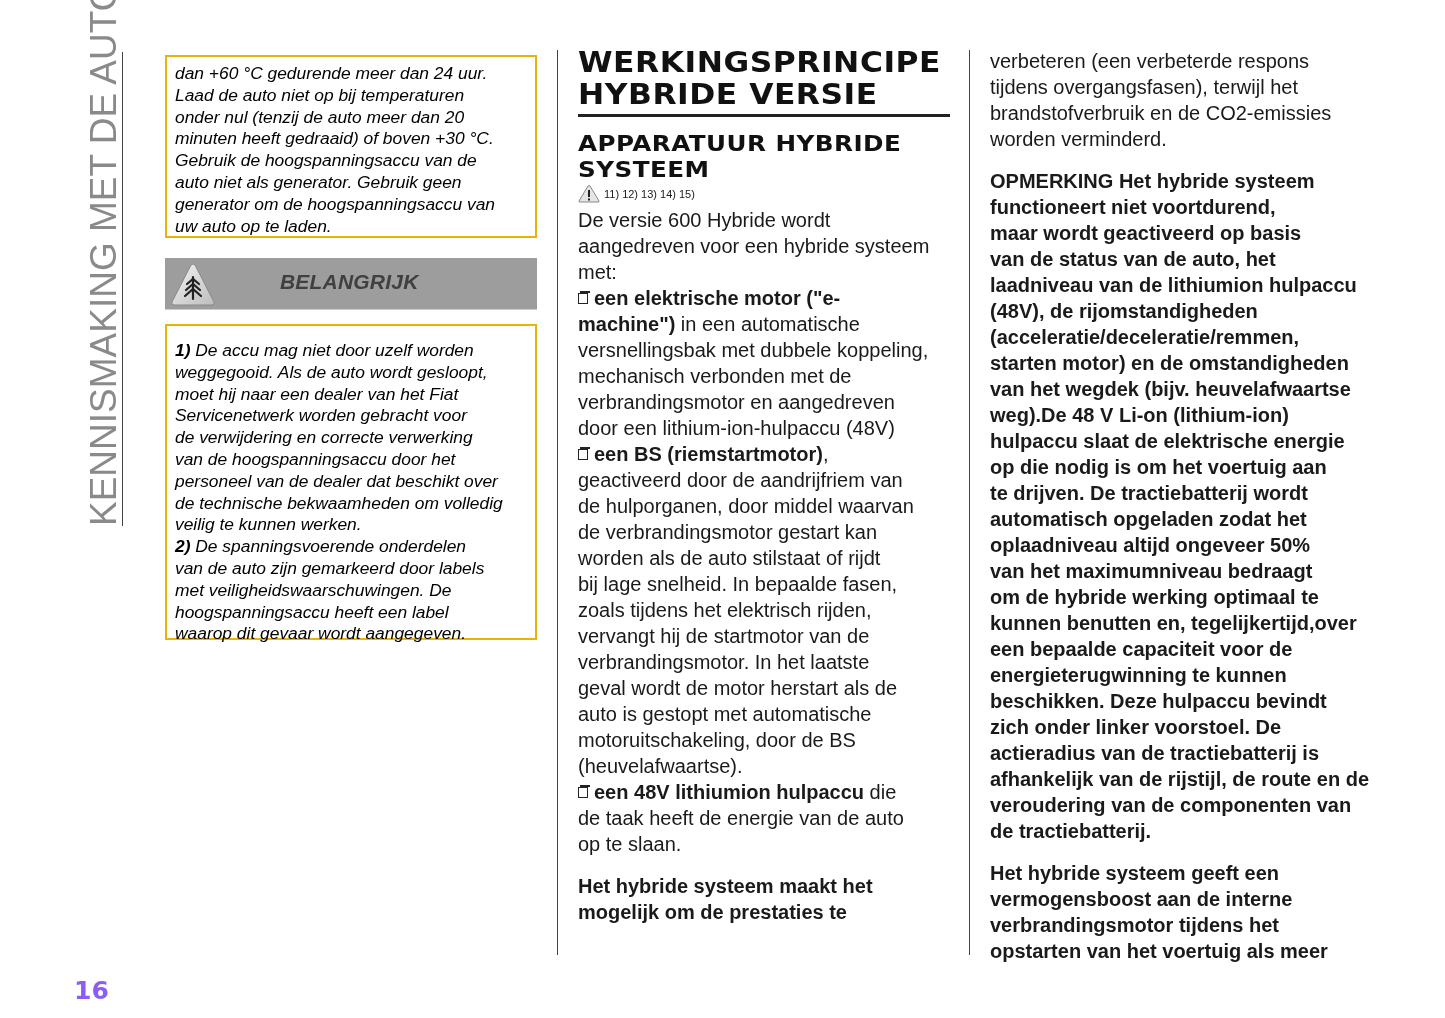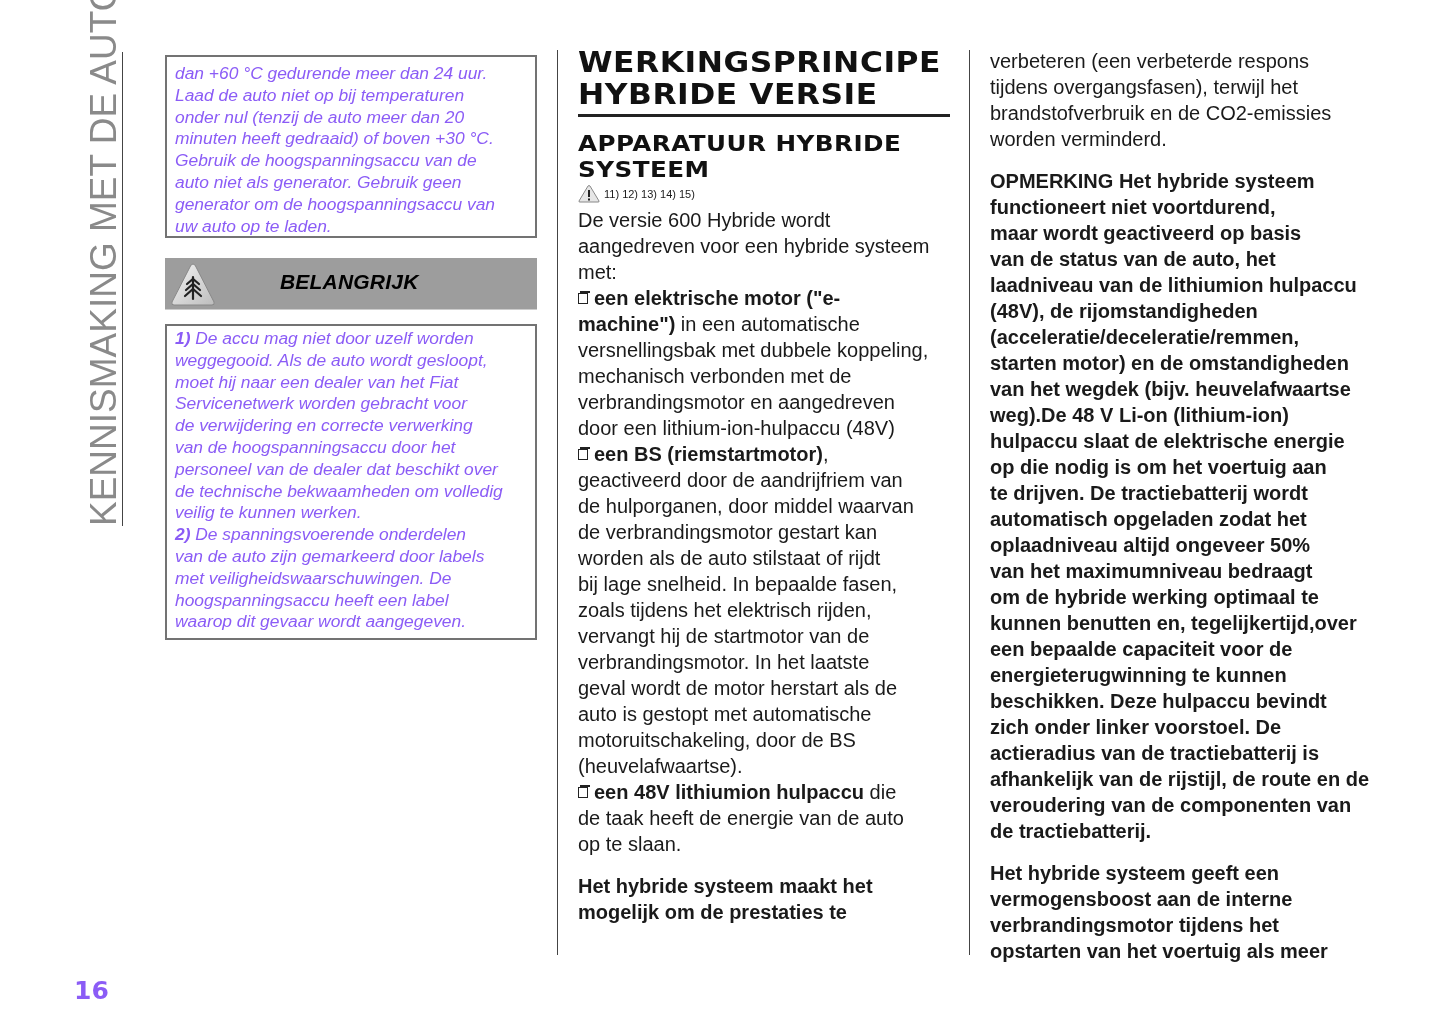--- a/index.html
+++ b/index.html
@@ -10,29 +10,29 @@
   .side-title span { position: absolute; left: 0; bottom: 0; transform-origin: left bottom;
          transform: rotate(-90deg) translate(0, 40px); white-space: nowrap;
          font-size: 37px; color: #8a8a8a; letter-spacing: 0px; line-height: 40px; font-weight: normal; }
   .side-rule { position: absolute; left: 122px; top: 52px; width: 1px; height: 474px; background: #444; }
 
   .page-num { position: absolute; left: 74px; top: 976px; font-size: 25px; font-weight: 900;
          font-family: "DejaVu Sans", sans-serif; color: #8b5cf6; }
 
   .col-div { position: absolute; top: 50px; width: 1px; height: 905px; background: #444; }
 
-  .box { position: absolute; border: 2px solid #737373; padding: 6px 8px; box-sizing: border-box;
-         font-style: italic; font-size: 17.4px; line-height: 21.8px; color: #8b5cf6; }
+  .box { position: absolute; border: 2px solid #eab308; padding: 6px 8px; box-sizing: border-box;
+         font-style: italic; font-size: 17.4px; line-height: 21.8px; color: #000000; }
   .box b { font-weight: bold; }
 
   .banner { position: absolute; left: 165px; top: 258px; width: 372px; height: 51px; background: #9d9d9d;
          border-bottom: 1px solid #ccc; }
   .banner .tri { position: absolute; left: 4px; top: 4px; width: 48px; height: 46px; }
   .banner .label { position: absolute; left: 115px; top: 12px; font-size: 21px; font-weight: bold;
-         font-style: italic; color: #000000; letter-spacing: 0.2px; }
+         font-style: italic; color: #404040; letter-spacing: 0.2px; }
 
   .col { position: absolute; font-size: 20px; line-height: 26px; color: #1a1a1a; }
   .col p { margin: 0; }
   .col p + p { margin-top: 16px; font-weight: bold; }
   .h1 { font-family: "DejaVu Sans", sans-serif; font-weight: 900; font-size: 29px; line-height: 32px;
         letter-spacing: 0.5px; transform: scaleX(1.08); transform-origin: left; color: #111; }
   .h1-rule { height: 3px; background: #222; margin-top: 4px; width: 372px; }
   .h2 { font-family: "DejaVu Sans", sans-serif; font-weight: 900; font-size: 22px; line-height: 26px;
         letter-spacing: 0.4px; transform: scaleX(1.12); transform-origin: left; color: #111; }
   .bullet-sq { display: inline-block; width: 10px; height: 11px; border: 1.6px solid #222; border-left-width: 1.6px;
@@ -77,21 +77,21 @@
     <g stroke="#222" stroke-width="2.2" fill="none" stroke-linecap="round">
       <line x1="24" y1="15" x2="24" y2="37"></line>
       <path d="M18 22 L24 17 L30 22"></path>
       <path d="M17 28 L24 22 L31 28"></path>
       <path d="M16 34 L24 27 L32 34"></path>
     </g>
   </svg>
   <span class="label">BELANGRIJK</span>
 </div>
 
-<div class="box" style="left:165px; top:324px; width:372px; height:316px; padding-top:2px;">
+<div class="box" style="left:165px; top:324px; width:372px; height:316px; padding-top:14px;">
   <div>
     <div><b>1)</b><span> De accu mag niet door uzelf worden</span></div>
     <div>weggegooid. Als de auto wordt gesloopt,</div>
     <div>moet hij naar een dealer van het Fiat</div>
     <div>Servicenetwerk worden gebracht voor</div>
     <div>de verwijdering en correcte verwerking</div>
     <div>van de hoogspanningsaccu door het</div>
     <div>personeel van de dealer dat beschikt over</div>
     <div>de technische bekwaamheden om volledig</div>
     <div>veilig te kunnen werken.</div>

